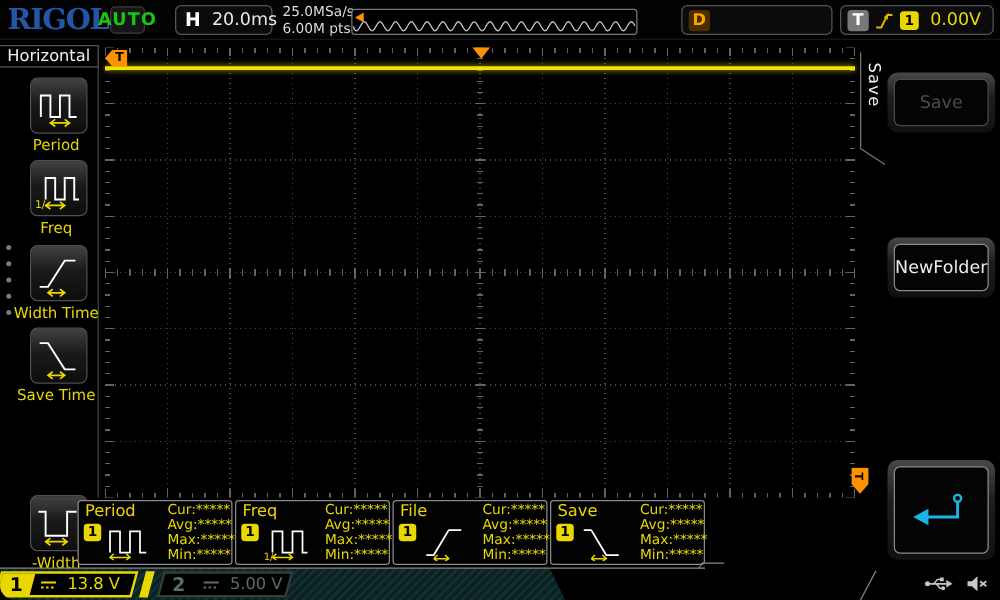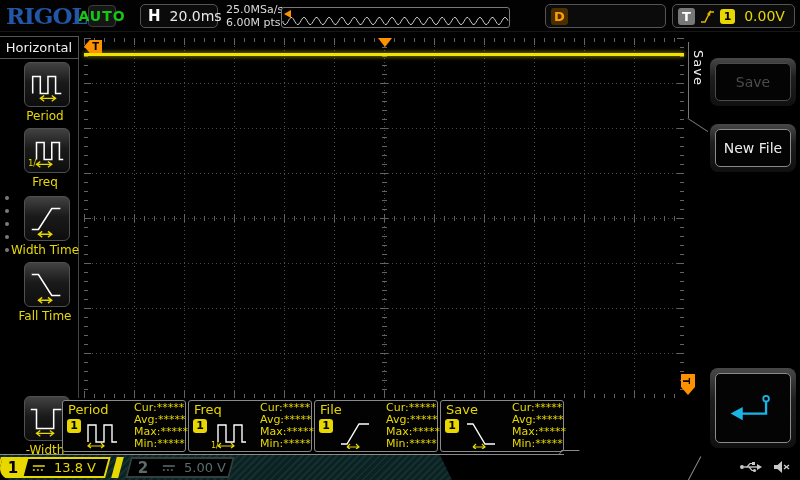--- a/index.html
+++ b/index.html
@@ -23,21 +23,21 @@
   .d-val { flex:1; text-align:center; color:#e8e8e8; font-size:14px; }
   .tbox { left:672px; width:123px; }
   .t-badge { margin-left:5px; width:17px; height:17px; background:#787878; color:#fff; font-weight:bold; font-size:13px; border-radius:3px; display:flex; align-items:center; justify-content:center; }
   .slope-icon { margin-left:5px; }
   .ch-badge { margin-left:5px; width:15px; height:15px; background:#e8d800; color:#000; font-weight:bold; font-size:11px; border-radius:3px; display:flex; align-items:center; justify-content:center; }
   .t-level { flex:1; text-align:center; color:#e8d800; font-size:14px; }
 
   
   .sidebar { position:absolute; left:0; top:32px; width:80px; height:426px; background:#000; }
   .sidebar-border { position:absolute; left:78px; top:4px; width:1px; height:362px; background:#444; }
-  .sb-title { position:absolute; left:0; top:4px; width:79px; height:23px; border:1px solid #555; border-left:none; color:#f0f0f0; font-size:13px; display:flex; align-items:center; justify-content:center; background:#000; }
+  .sb-title { position:absolute; left:0; top:4px; width:79px; height:18px; border:1px solid #555; border-left:none; color:#f0f0f0; font-size:13px; display:flex; align-items:center; justify-content:center; background:#000; }
   .sb-item { position:absolute; left:0; width:80px; text-align:center; }
   .sb-btn { margin:0 auto; width:46px; height:45px; background:linear-gradient(#424242,#1a1a1a 45%,#0d0d0d); border:1px solid #505050; border-radius:6px; display:flex; align-items:center; justify-content:center; transform:translateX(7px); }
   .sb-label { display:block; margin-top:2px; color:#e8d800; font-size:12px; transform:translateX(5px); }
   .sb-dots { position:absolute; left:5px; top:164px; }
   .sb-dots i { display:block; width:4px; height:4px; border-radius:50%; background:#7a7a7a; margin-bottom:9px; }
 
   
   .grid-area { position:absolute; left:84px; top:38px; width:600px; height:360px; }
   .trace { position:absolute; left:0; top:15px; width:600px; height:3px; background:#f2e200; box-shadow:0 0 5px rgba(255,236,0,.75); }
   .trig-left { position:absolute; left:0; top:2px; width:18px; height:13px; background:#ff9000; clip-path:polygon(32% 0,100% 0,100% 100%,32% 100%,0 50%); color:#000; font-size:10px; font-weight:bold; line-height:13px; text-align:right; padding-right:3px; }
@@ -160,21 +160,21 @@
       <span class="sb-label">Width Time</span>
     </div>
 
     <div class="sb-item" style="top:230px">
       <div class="sb-btn">
         <svg width="42" height="42" viewBox="0 0 44 44">
           <path d="M6,11 H13 L27,33 H36" fill="none" stroke="#fff" stroke-width="1.6"></path>
           <path d="M17,35 L13,38 L17,41 M13,38 H27 M23,35 L27,38 L23,41" fill="none" stroke="#e8d800" stroke-width="1.4"></path>
         </svg>
       </div>
-      <span class="sb-label">Fall Time</span>
+      <span class="sb-label">Save Time</span>
     </div>
 
 
     <div class="sb-item" style="top:364px">
       <div class="sb-btn">
         <svg width="42" height="42" viewBox="0 0 44 44">
           <path d="M5,12 H11 V32 H29 V12 H37" fill="none" stroke="#fff" stroke-width="1.6"></path>
           <path d="M15,34 L11,37 L15,40 M11,37 H29 M25,34 L29,37 L25,40" fill="none" stroke="#e8d800" stroke-width="1.4"></path>
         </svg>
       </div>
@@ -520,22 +520,22 @@
   <div class="save-tab">
     <div class="vline"></div>
     <div class="dline"></div>
     <div class="vtext">Save</div>
   </div>
 
   <div class="menu">
     <div class="menu-btn off" style="top:26px">
       <div class="inner">Save</div>
     </div>
-    <div class="menu-btn on" style="top:92px">
-      <div class="inner">New File</div>
+    <div class="menu-btn on" style="top:158px">
+      <div class="inner">NewFolder</div>
     </div>
     <div class="menu-btn on return" style="top:336px">
       <div class="inner">
         <svg width="56" height="38" viewBox="0 0 60 40">
           <path d="M18,26 H44 V13" fill="none" stroke="#1ab4e6" stroke-width="2.5"></path>
           <circle cx="44" cy="10" r="3" fill="none" stroke="#1ab4e6" stroke-width="2"></circle>
           <polygon points="6,26 19,19 19,33" fill="#1ab4e6"></polygon>
         </svg>
       </div>
     </div>

